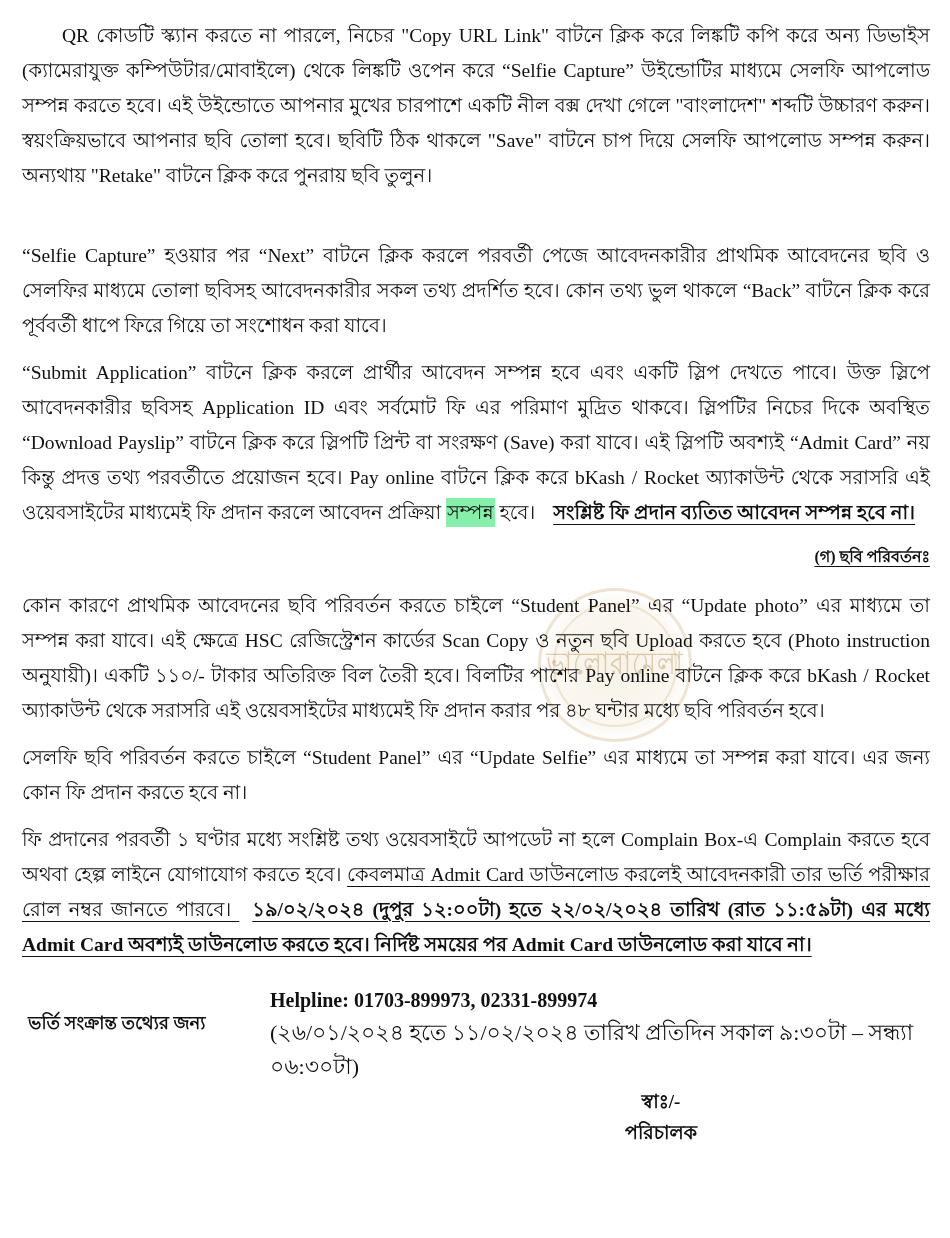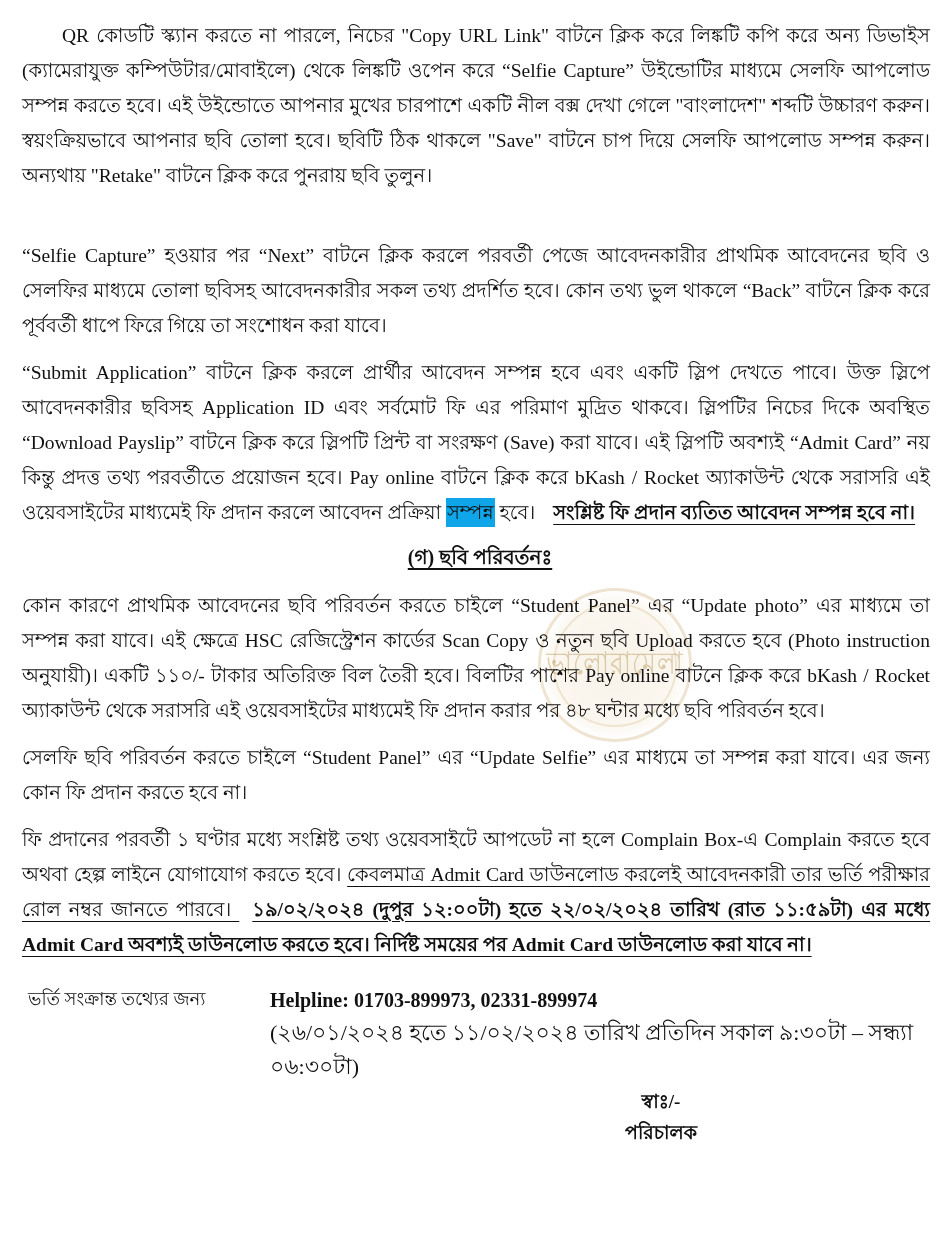--- a/index.html
+++ b/index.html
@@ -82,54 +82,55 @@
 
   .bold-line {
     font-weight: bold;
     font-size: 19.5px;
     line-height: 32px;
     text-align: left;
   }
 
   .section-head {
     font-weight: bold;
-    font-size: 20px;
+    font-size: 16px;
     line-height: 30px;
     text-decoration: underline;
     text-underline-offset: 4px;
-    text-align: center;
+    text-align: right;
     margin-left: 8px;
   }
 
   .hl {
-    background: #0ea5e9;
+    background: #86efac;
     padding: 4px 1px;
   }
 
   .u  { text-decoration: underline; text-underline-offset: 5px; }
   .bu { font-weight: bold; text-decoration: underline; text-underline-offset: 5px; padding-left: 13px; }
 
   
   .footer {
     position: relative;
     z-index: 2;
     margin-top: 22px;
   }
   .footer-row {
     display: flex;
     align-items: flex-start;
   }
   .footer-label {
-    font-weight: normal;
+    font-weight: bold;
     font-size: 18px;
     line-height: 30px;
     width: 240px;
     flex: 0 0 240px;
     padding-left: 6px;
     box-sizing: border-box;
+    margin-top: 24px;
   }
   .footer-lines {
     flex: 1 1 auto;
   }
   .helpline {
     font-weight: bold;
     font-size: 20px;
     line-height: 32px;
     padding-left: 8px;
   }

